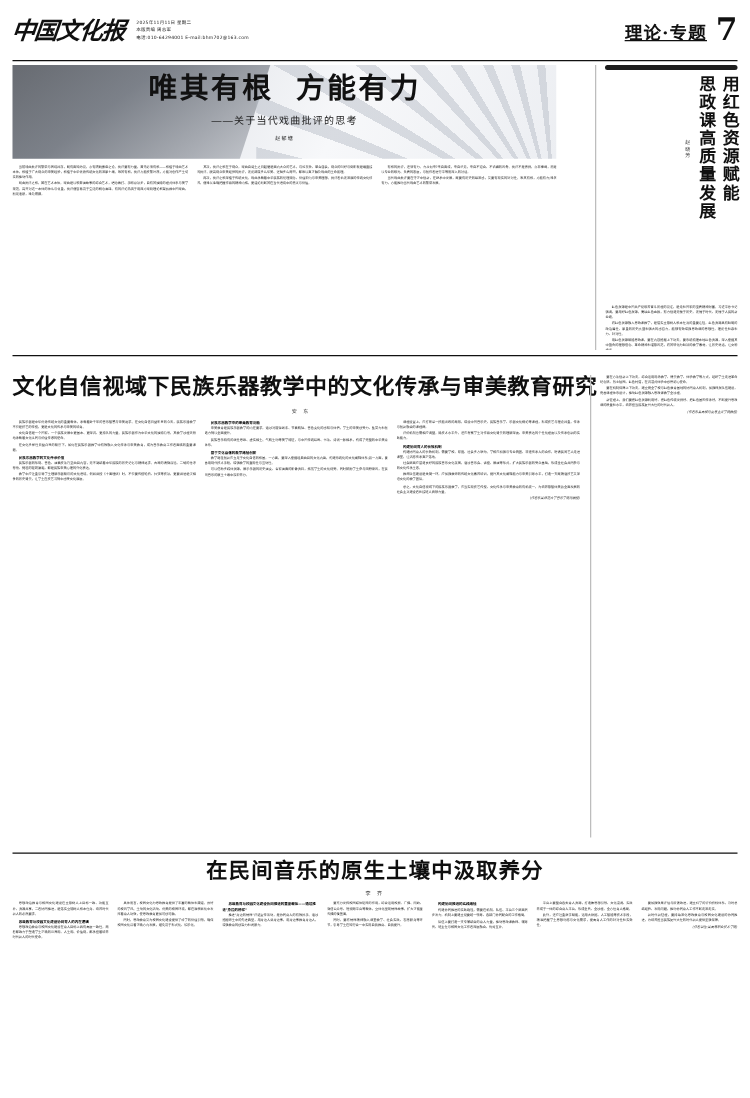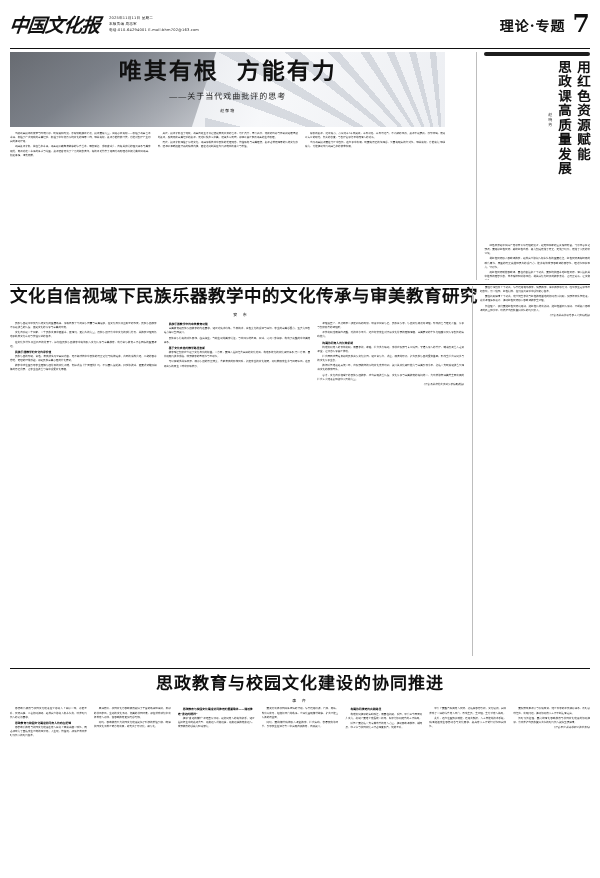--- a/index.html
+++ b/index.html
@@ -54,20 +54,21 @@
     align-items:flex-end;
     gap:7px;
     padding-top:8px;
   }
   .section-title{
     font-family:"DejaVu Serif","Liberation Serif",serif;
     font-weight:700;
     font-size:14px;
     letter-spacing:1px;
     color:#111;
+    text-decoration:underline;
   }
   .page-num{
     font-family:"DejaVu Serif","Liberation Serif",serif;
     font-weight:700;
     font-size:25px;
     line-height:.82;
     color:#111;
   }
   .mast-rule{
     border-top:1px solid #111;
@@ -230,21 +231,21 @@
   }
 
   
   .rule{
     border-top:1px solid #111;
     margin:4px 0 0 0;
   }
 
   
   .art2{
-    margin-top:1px;
+    margin-top:15px;
     position:relative;
     height:378px;
   }
   .art2-head{
     text-align:center;
     width:462px;
   }
   .headline2{
     font-family:"DejaVu Serif","Liberation Serif",serif;
     font-weight:700;
@@ -423,21 +424,21 @@
           <p class="sig">(作者系某高校马克思主义学院教授)</p>
         </div>
       </div>
     </div>
   </div>
 
   <div class="rule"></div>
 
   <div class="art3">
     <div class="art3-head">
-      <div class="headline3">思政教育与校园文化建设的协同推进</div>
+      <div class="headline3">在民间音乐的原生土壤中汲取养分</div>
       <div class="byline3">李 齐</div>
     </div>
 
     <div class="art3-cols">
       <div class="col">
         <p>思想政治教育与校园文化建设在立德树人上目标一致、功能互补、资源共享，二者协同推进，是落实立德树人根本任务、培养时代新人的必然要求。</p>
         <p class="sub">思政教育与校园文化建设协同育人的内在逻辑</p>
         <p>思想政治教育与校园文化建设在育人目标上具有高度一致性。两者都致力于塑造学生正确的世界观、人生观、价值观，都承担着培养时代新人的时代使命。</p>
       </div>
       <div class="col">

